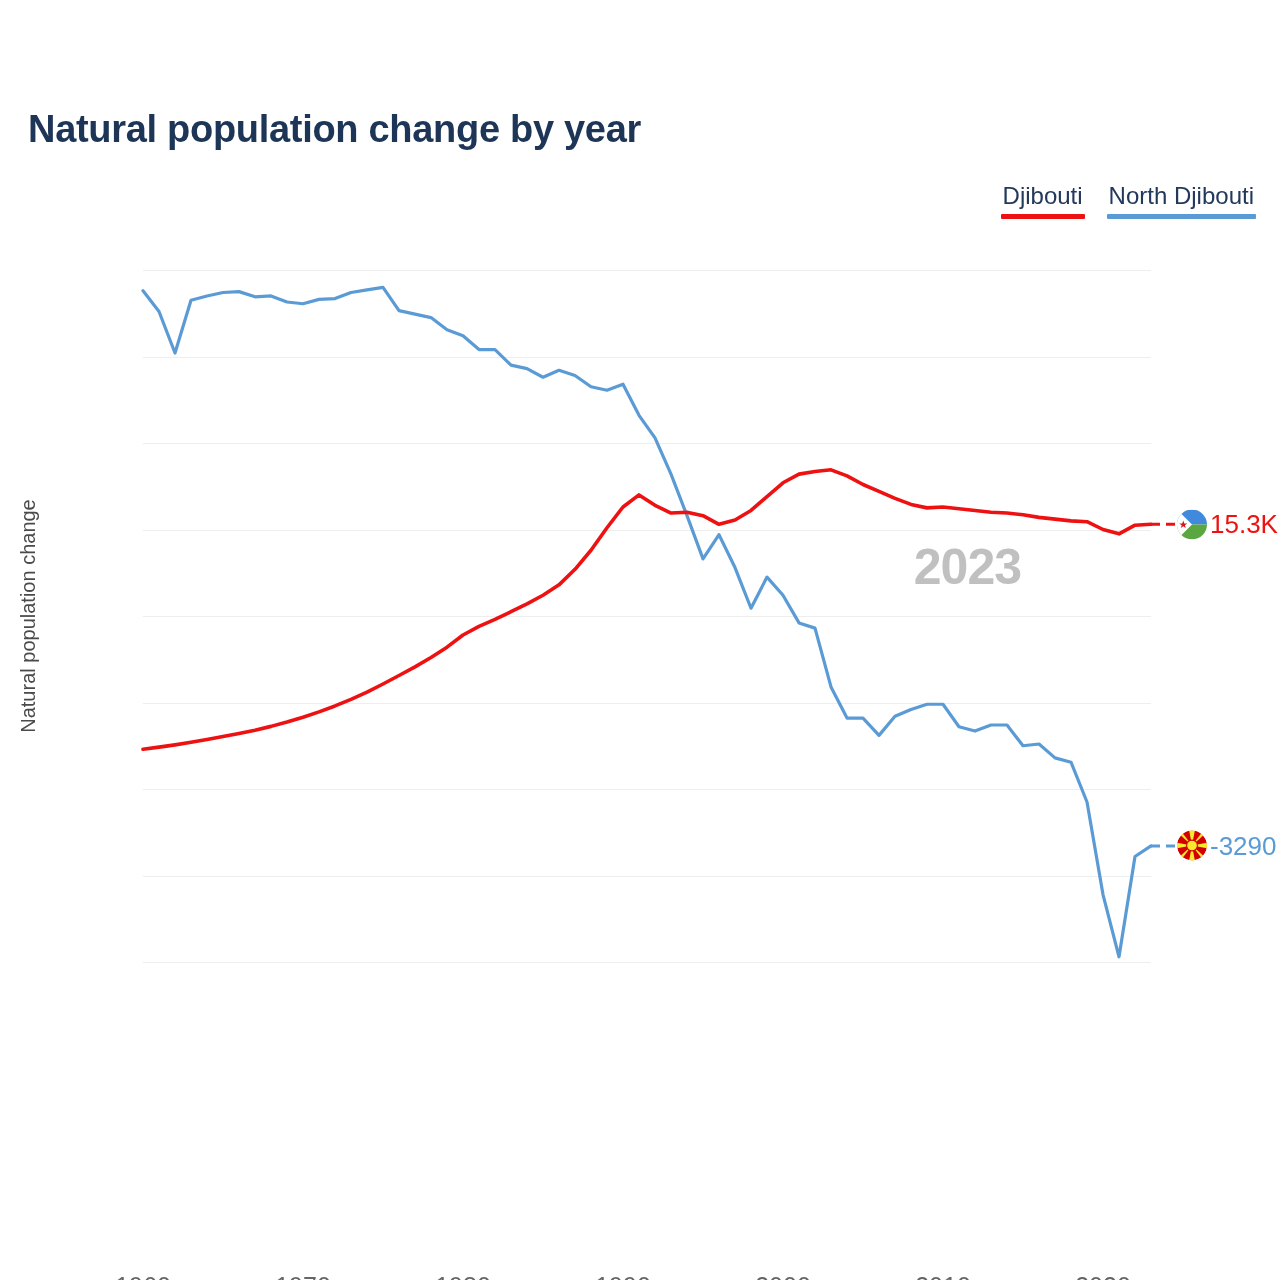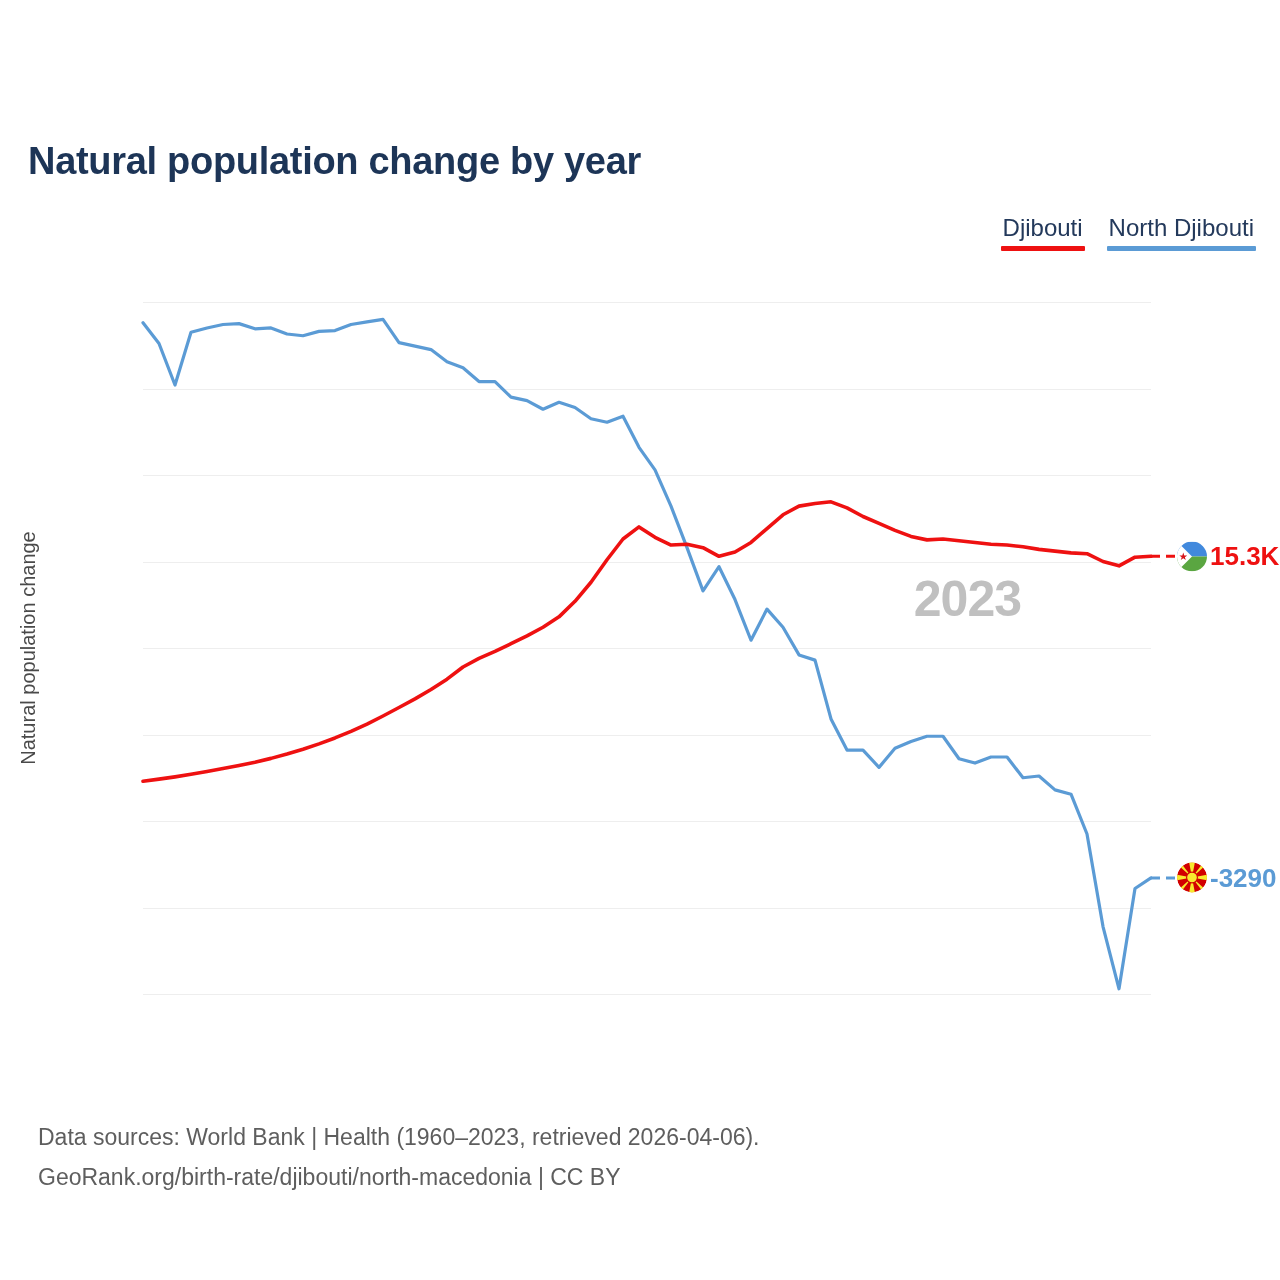--- a/index.html
+++ b/index.html
@@ -10,21 +10,20 @@
   body {
     width: 1280px;
     height: 1280px;
     font-family: "Liberation Sans", sans-serif;
     position: relative;
     overflow: hidden;
   }
   #chart-root {
     position: absolute;
     inset: 0;
-    margin-top: 32px;
   }
   .title {
     position: absolute;
     left: 28px;
     top: 108px;
     font-size: 38px;
     font-weight: bold;
     color: #1d3557;
     letter-spacing: -0.3px;
     white-space: nowrap;
@@ -102,21 +101,20 @@
     width: 100%;
     height: 100%;
     overflow: visible;
   }
   .endpoint {
     position: absolute;
     display: flex;
     align-items: center;
     gap: 3px;
     transform: translateY(-50%);
-    font-weight: bold;
   }
   .flag {
     width: 30px;
     height: 30px;
     border-radius: 50%;
     overflow: hidden;
     position: relative;
     flex: 0 0 auto;
   }
   .endval {
@@ -212,18 +210,14 @@
             <path d="M15,15 L-6,11 L-6,19 Z"></path>
             <path d="M15,15 L36,11 L36,19 Z"></path>
           </g>
           <circle cx="15" cy="15" r="5.4" fill="#f8e92e" stroke="#d20000" stroke-width="1.1"></circle>
         </svg>
       </span>
       <span class="endval" style="color:#5b9bd5">-3290</span>
     </div>
   </div>
 
-  <div class="footer">
-    <div>Data sources: World Bank | Health (1960–2023, retrieved 2026-04-06).</div>
-    <div>GeoRank.org/birth-rate/djibouti/north-macedonia | CC BY</div>
-  </div>
 
 </div>
 
 </body></html>

